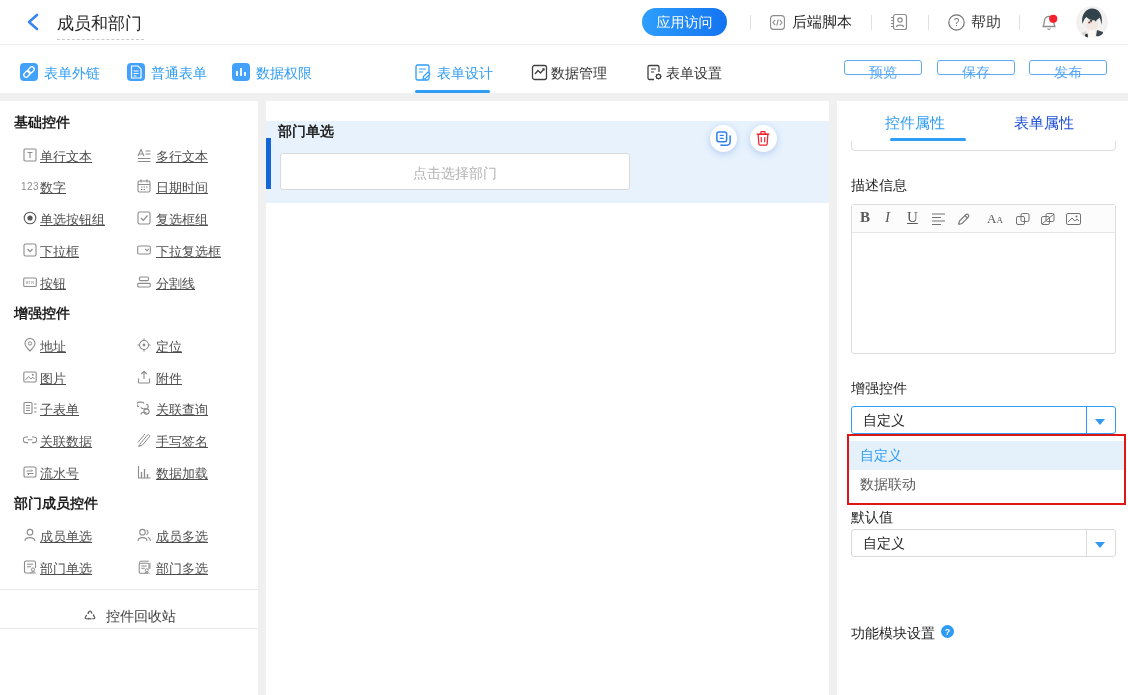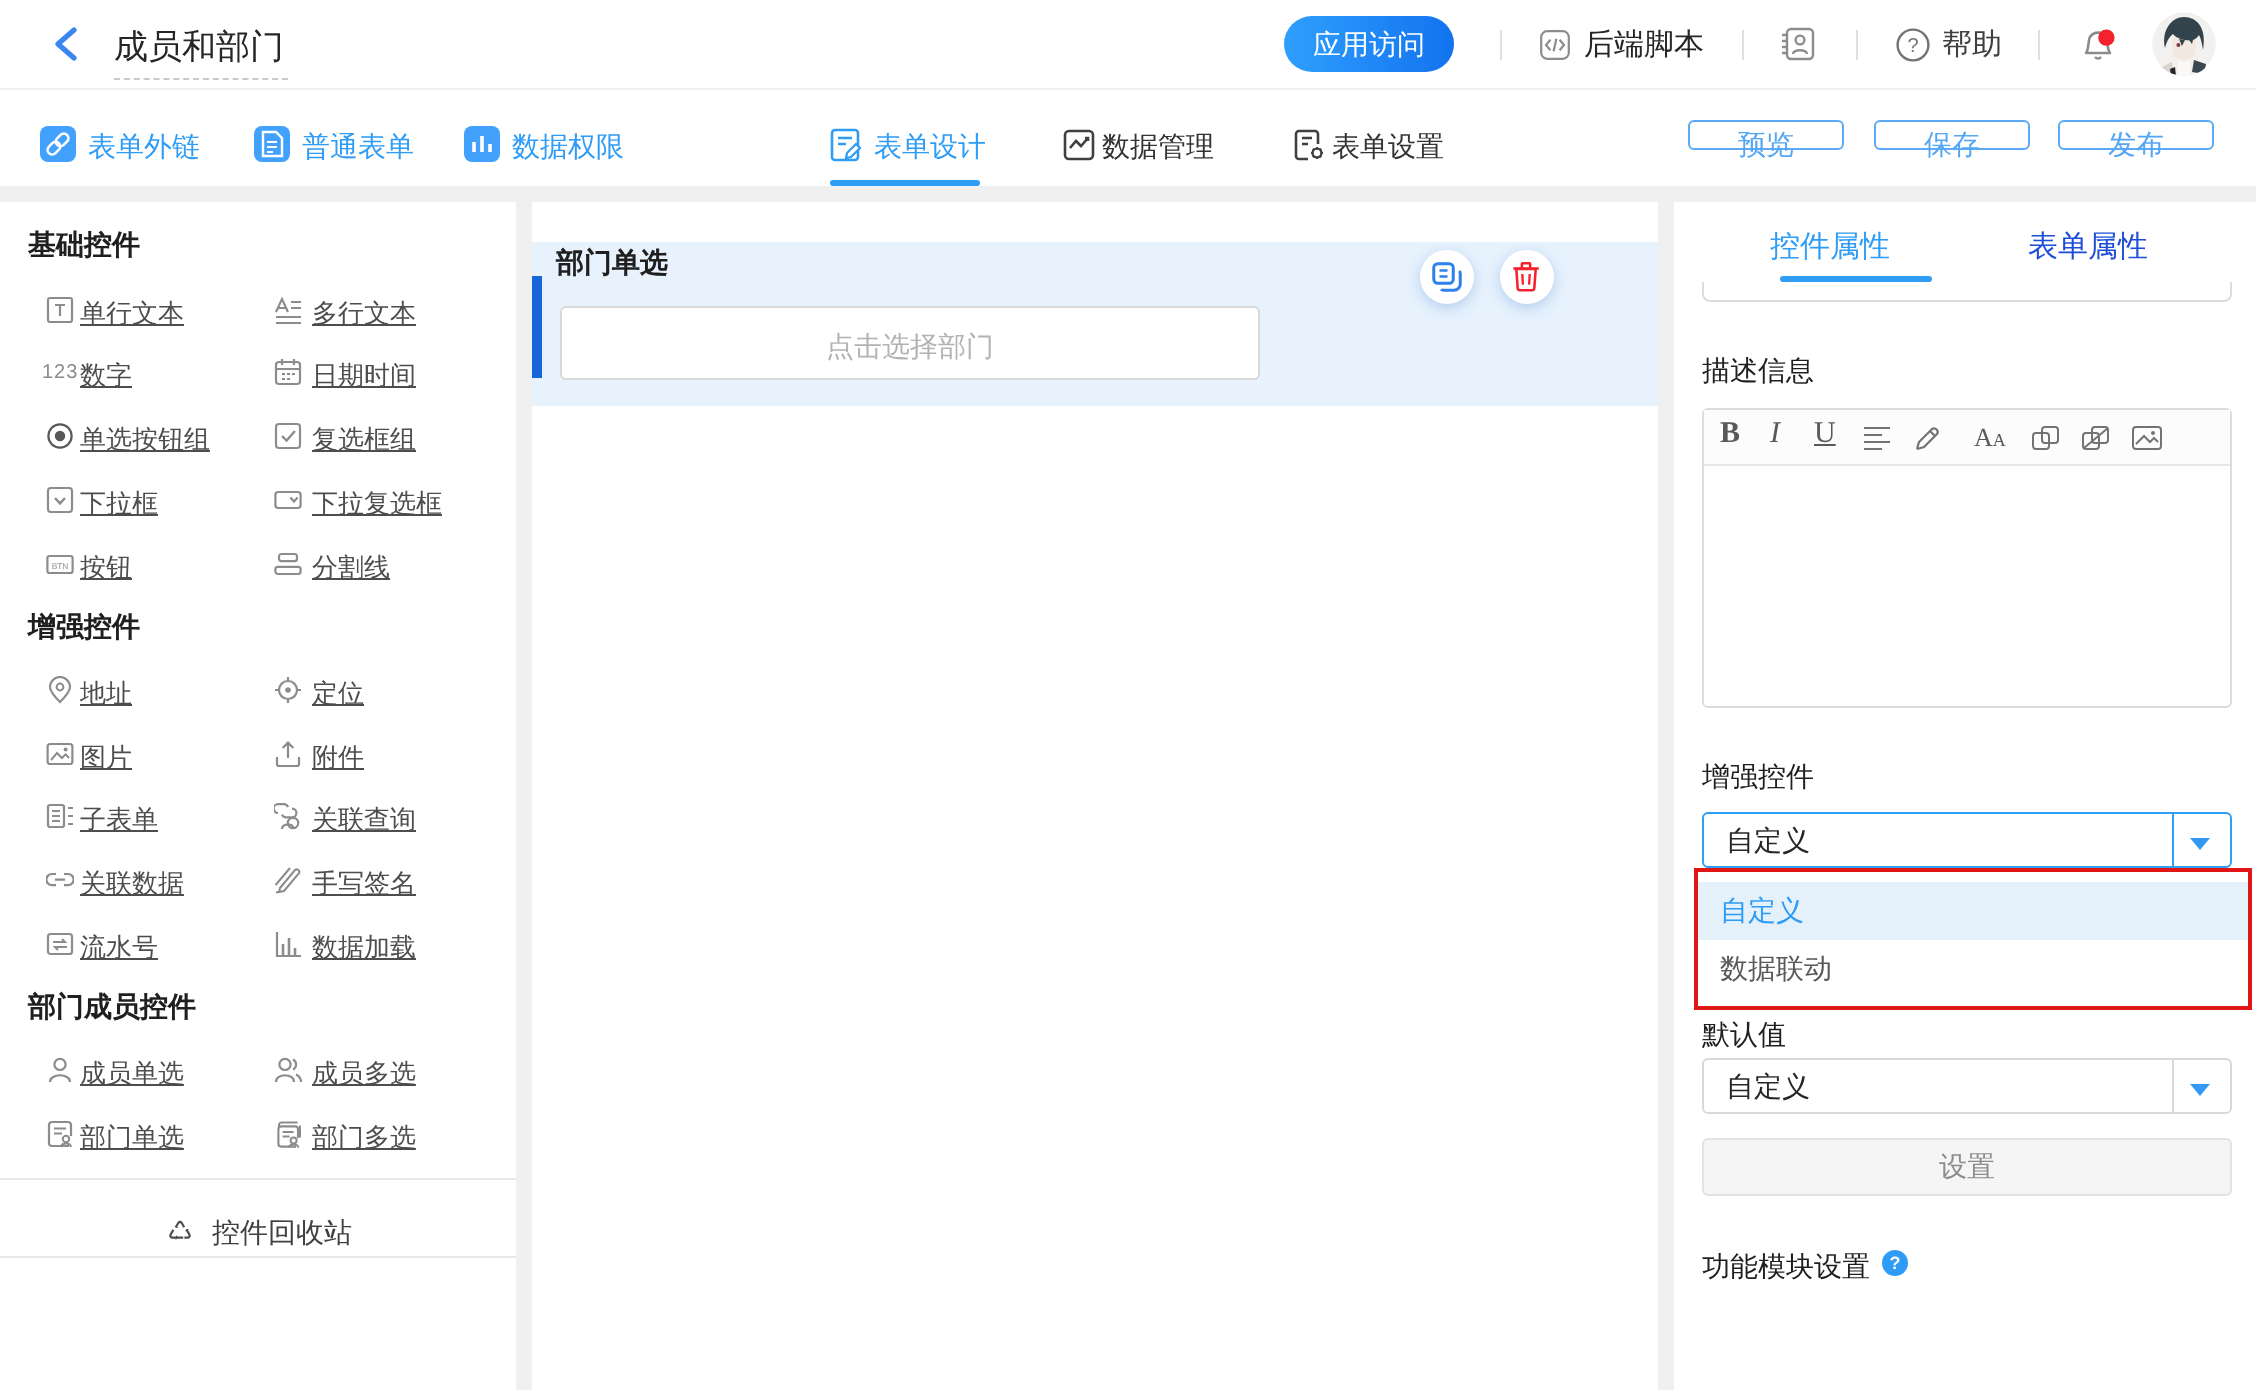--- a/index.html
+++ b/index.html
@@ -368,21 +368,20 @@
       <div style="position:absolute;left:0px;top:5px;width:275px;height:29px;background:#e4f1fb;"></div>
       <div style="position:absolute;left:11px;top:11px;font-size:14px;color:#2e9cf7;">自定义</div>
       <div style="position:absolute;left:11px;top:40px;font-size:14px;color:#595959;">数据联动</div>
     </div>
     <div class="rlabel" style="top:408px">默认值</div>
     <div class="sel" style="top:428px;">
           <div class="txt">自定义</div>
           <div class="arrbox"></div>
           <div class="tri"></div>
         </div>
-    <div class="gbtn" style="top:468px">设置</div>
     <div class="rlabel" style="top:524px">功能模块设置</div>
     <svg class="abs" style="left:104px;top:524px" width="13" height="13" viewBox="0 0 13 13">
           <circle cx="6.5" cy="6.5" r="6.5" fill="#2e9cf7"></circle>
           <text x="6.5" y="9.6" text-anchor="middle" font-size="9" font-weight="bold" fill="#fff" font-family="Liberation Sans">?</text>
         </svg>
   </div>
 </div>
 
 </div>
 

